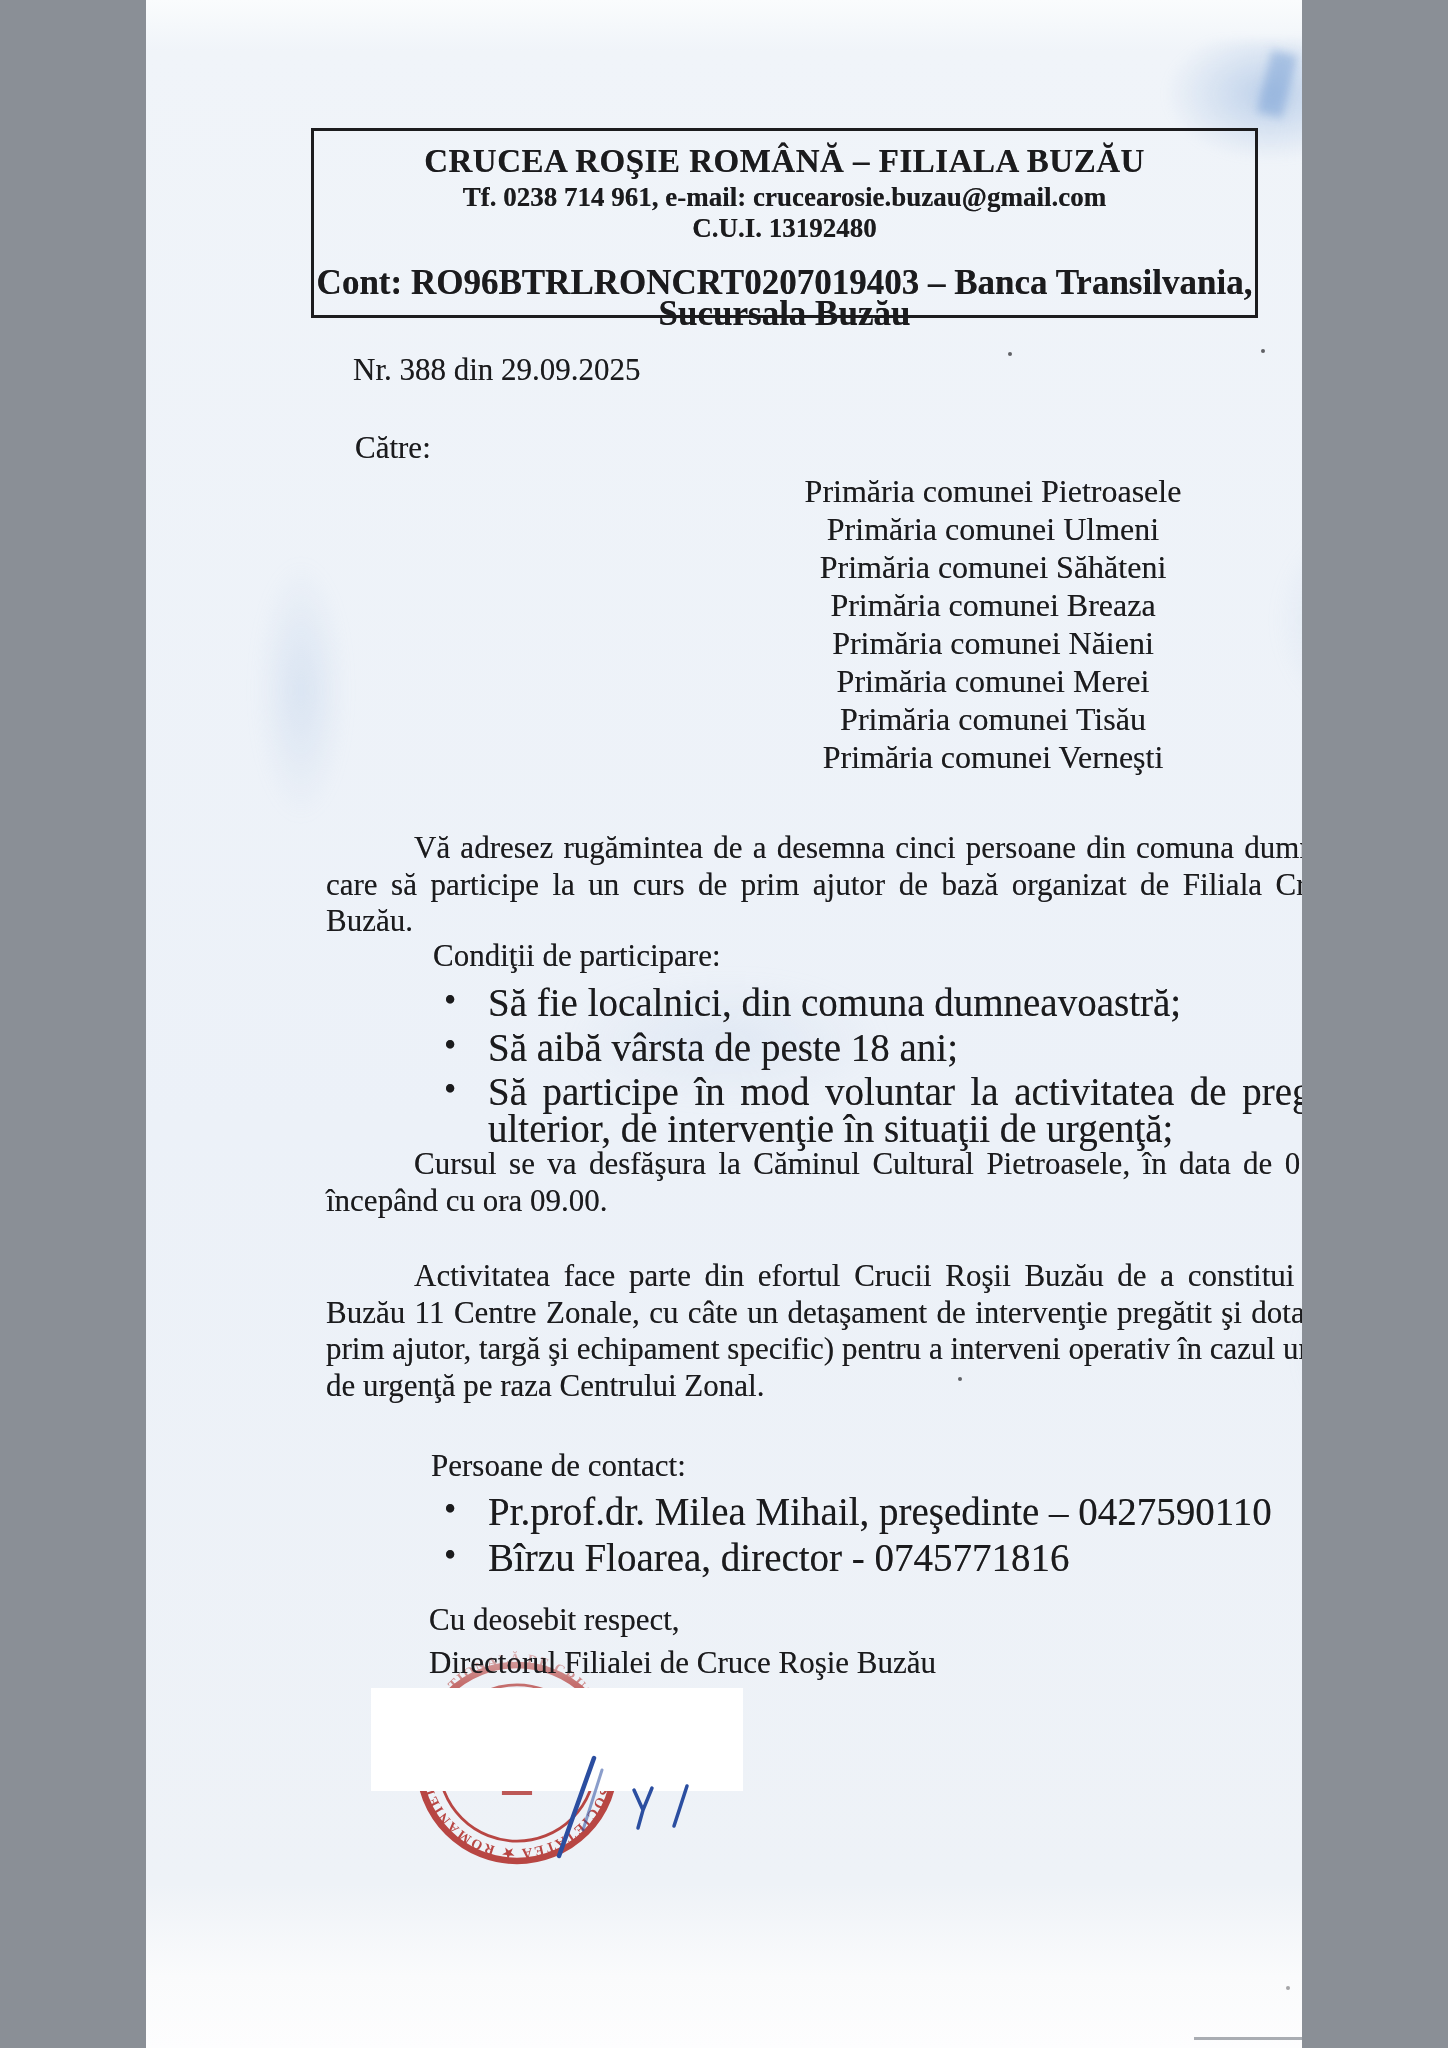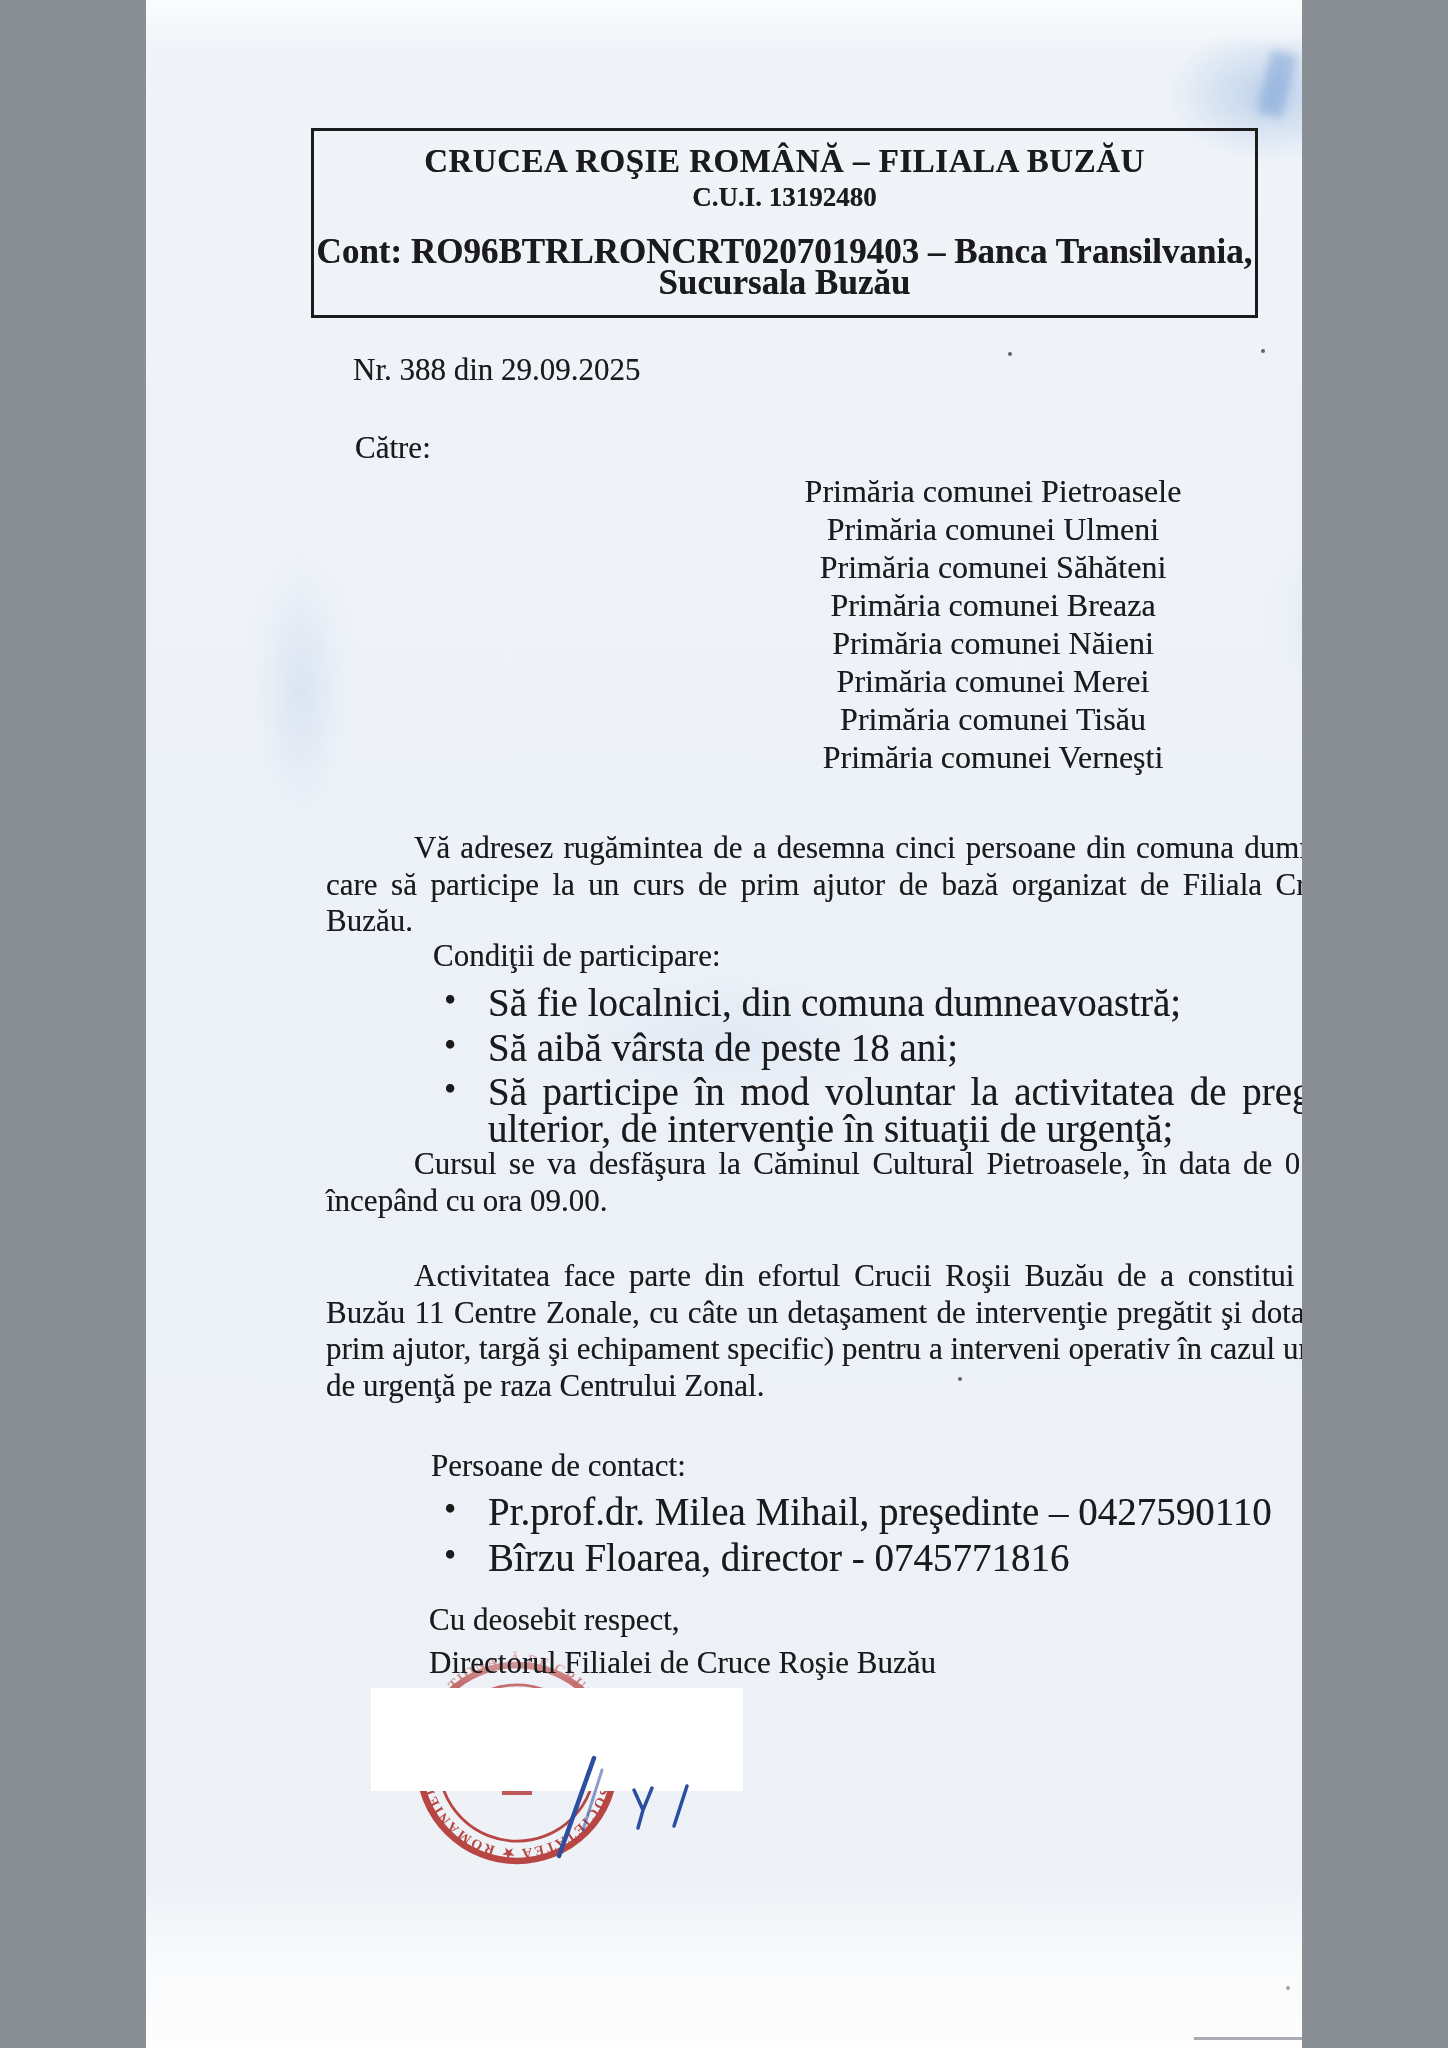--- a/index.html
+++ b/index.html
@@ -76,20 +76,21 @@
               background:radial-gradient(ellipse,rgba(170,195,228,.35),rgba(170,195,228,0) 70%);filter:blur(8px);"></div>
   <div class="blob" style="left:110px;top:560px;width:90px;height:260px;
               background:radial-gradient(ellipse,rgba(170,195,228,.3),rgba(170,195,228,0) 70%);filter:blur(8px);"></div>
   <div class="blob" style="left:1150px;top:1270px;width:190px;height:170px;
               background:radial-gradient(ellipse,rgba(165,192,226,.38),rgba(165,192,226,0) 70%);filter:blur(8px);"></div>
   <div class="blob" style="left:430px;top:980px;width:300px;height:120px;
               background:radial-gradient(ellipse,rgba(190,208,232,.25),rgba(190,208,232,0) 75%);filter:blur(10px);"></div>
 
   <div class="letterhead">
     <div class="lh-title">CRUCEA ROŞIE ROMÂNĂ – FILIALA BUZĂU</div>
+    <div class="lh-line">Tf. 0238 714 961, e-mail: crucearosie.buzau@gmail.com</div>
     <div class="lh-cui">C.U.I. 13192480</div>
     <div class="lh-cont">Cont: RO96BTRLRONCRT0207019403 – Banca Transilvania, Sucursala Buzău</div>
   </div>
 
   <svg class="org-seal" width="212" height="212" viewBox="0 0 220 220">
     <circle cx="110" cy="110" r="99" fill="none" stroke="#2e2e31" stroke-width="7"></circle>
     <circle cx="110" cy="110" r="78" fill="none" stroke="#2e2e31" stroke-width="3"></circle>
     <path id="sealTop" d="M 18 112 A 92 92 0 0 1 202 112" fill="none"></path>
     <path id="sealBottom" d="M 38 146 A 83 83 0 0 0 182 146" fill="none"></path>
     <text font-size="15.5" font-weight="bold" fill="#28282b" letter-spacing="1.2" font-family="Liberation Serif, DejaVu Serif, serif">

